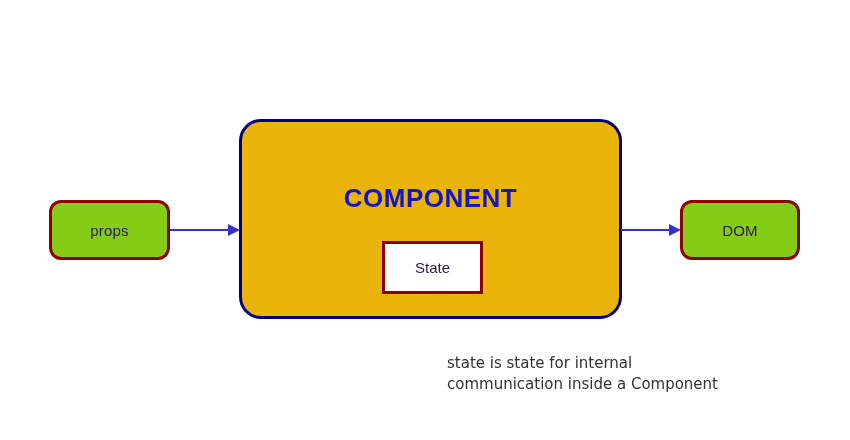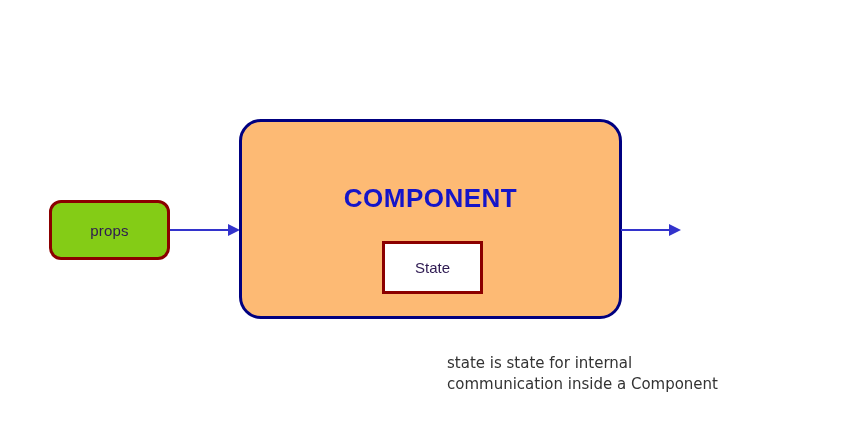--- a/index.html
+++ b/index.html
@@ -58,21 +58,21 @@
   }
 
   
   #component-node {
     left: 239px;
     top: 119px;
     width: 383px;
     height: 200px;
     border: 3px solid #000080;
     border-radius: 22px;
-    background: #fdba74;
+    background: #eab308;
     display: block;
   }
 
   #component-title {
     position: absolute;
     left: 0;
     right: 0;
     top: 61px;
     text-align: center;
     font-family: "Liberation Sans", sans-serif;
@@ -156,17 +156,20 @@
     </div>
   </div>
 
   <div class="arrow" id="arrow-component-dom">
     <svg width="60" height="20" viewBox="0 0 60 20">
       <line x1="0" y1="10" x2="48" y2="10" stroke="#3333cc" stroke-width="2"></line>
       <polygon points="48,4 60,10 48,16" fill="#3333cc"></polygon>
     </svg>
   </div>
 
+  <div class="node node-small" id="dom-node">
+    <span class="node-label">DOM</span>
+  </div>
 
   <div id="caption">state is state for internal
 communication inside a Component</div>
 
 </div>
 
 </body></html>

